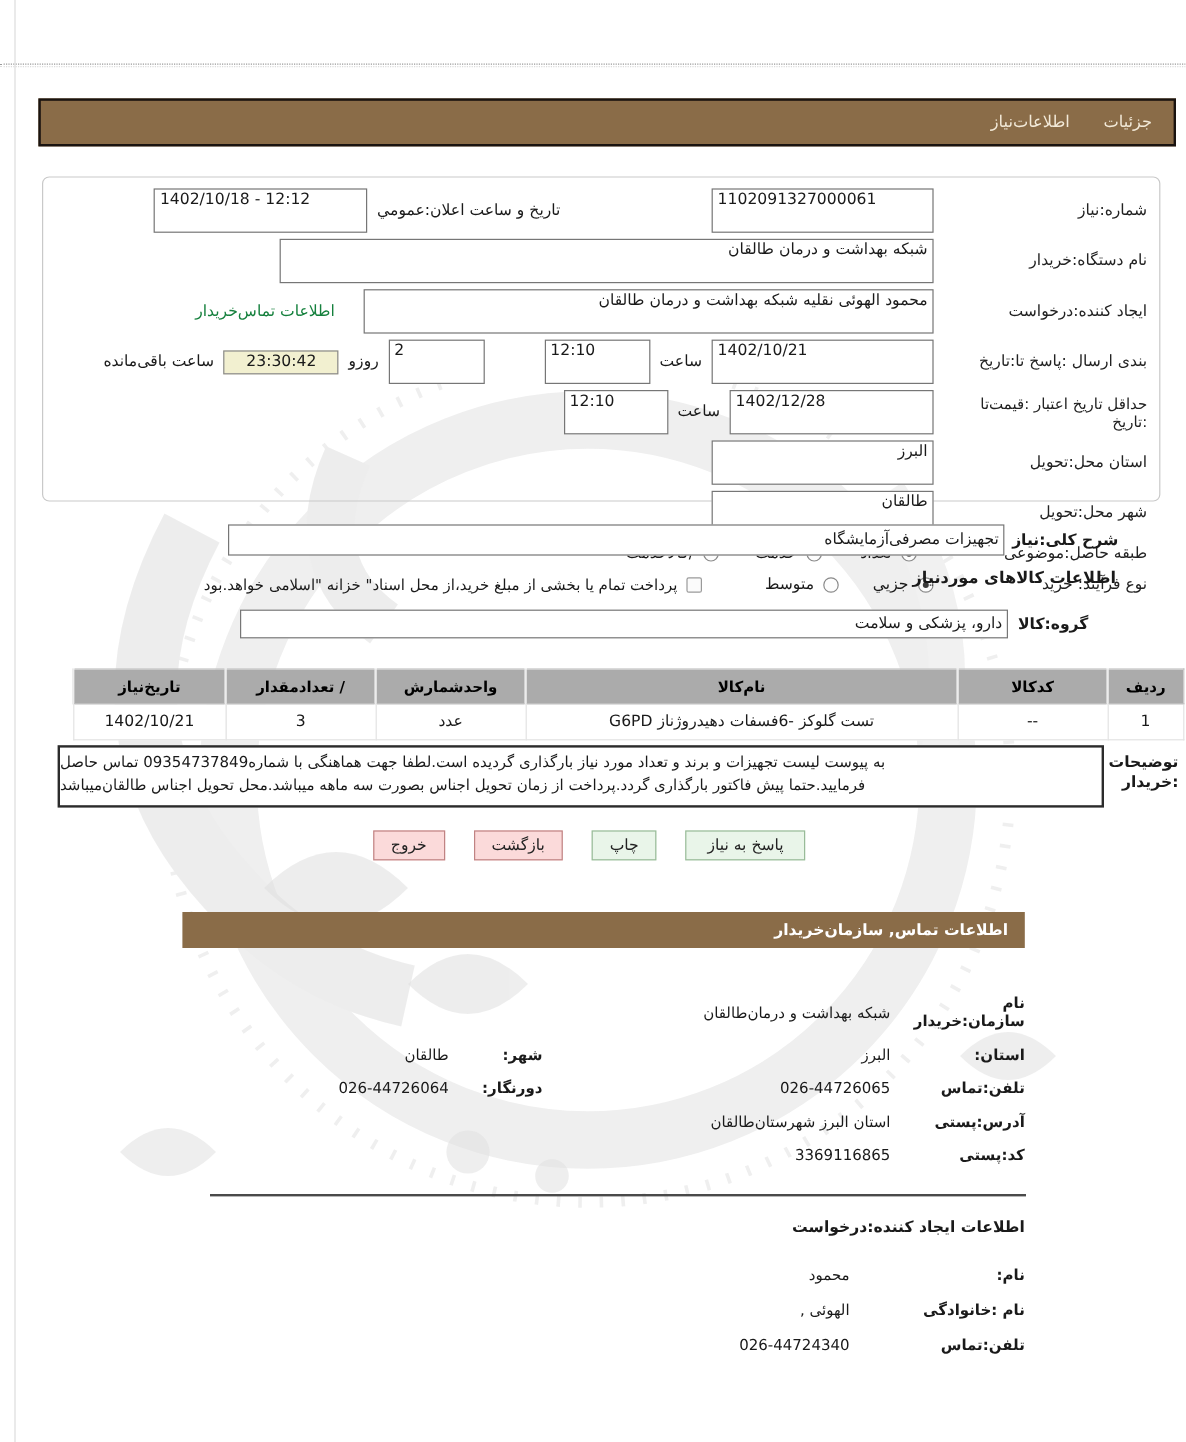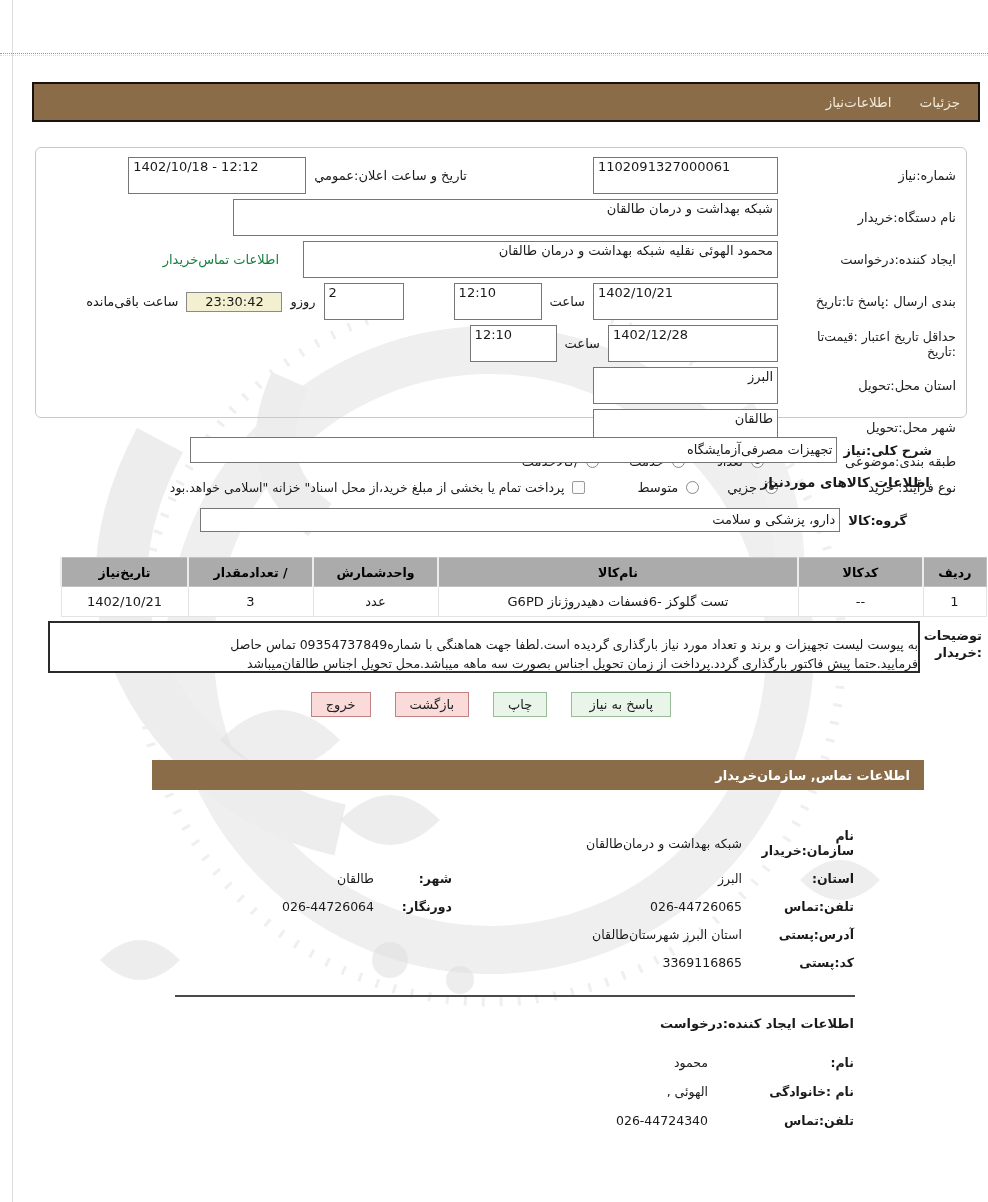--- a/index.html
+++ b/index.html
@@ -62,34 +62,34 @@
   }
   table.items td {
     background:#fff; font-size:13px; text-align:center; height:30px;
     border:1px solid #e3e3e3; padding:0 3px;
   }
   .c0{width:63px}.c1{width:125px}.c2{width:360px}.c3{width:125px}.c4{width:125px}.c5{width:127px}
   
   .remlabel { top:627px; right:6px; width:62px; font-size:13px; font-weight:bold; line-height:17px; text-align:right; }
   .rembox {
     left:48px; top:621px; width:872px; height:52px; border:2px solid #2b2b2b;
-    font-size:12.5px; line-height:19px; text-align:right; padding-top:12px; background:#fff;
+    font-size:12.5px; line-height:19px; text-align:left; padding-top:2px; background:#fff;
   }
   
   .btnrow { left:0; top:692px; width:988px; display:flex; justify-content:center;
     align-items:center; gap:24px; }
   .btn { height:25px; font-size:13px; display:flex; align-items:center; justify-content:center;
     padding:0 14px; border:1px solid; cursor:pointer; white-space:nowrap; }
   .btn.green { background:#e9f5e9; border-color:#98bb98; color:#222; }
   .btn.pink  { background:#fbdada; border-color:#c08383; color:#222; }
   .btn.wide { min-width:200px; margin-left:12px; }
   .btn.respond { min-width:100px; margin-right:6px; }
   
   .sechead {
-    left:152px; top:760px; width:772px; height:30px; background:#8a6c48;
+    left:152px; top:760px; width:702px; height:30px; background:#8a6c48;
     color:#fff; font-weight:bold; font-size:13px; display:flex; align-items:center;
     padding-right:14px;
   }
   .contact { left:152px; top:828px; width:702px; }
   .crow { display:flex; align-items:center; margin-bottom:13px; font-size:12.5px; }
   .clab { width:112px; flex:0 0 auto; font-weight:bold; }
   .cval1 { width:290px; flex:0 0 auto; }
   .clab2 { width:78px; flex:0 0 auto; font-weight:bold; }
   .sep { left:175px; top:995px; width:680px; height:0; border-top:2px solid #4a4a4a; }
   .creator { left:152px; top:1016px; width:702px; }
@@ -176,21 +176,21 @@
       <span class="flabel">استان محل:تحویل</span>
       <span class="inp" style="width:185px">البرز</span>
     </div>
 
     <div class="frow">
       <span class="flabel">شهر محل:تحویل</span>
       <span class="inp" style="width:185px">طالقان</span>
     </div>
 
     <div class="frow">
-      <span class="flabel">طبقه بندی:موضوعی</span>
+      <span class="flabel">طبقه حاصل:موضوعی</span>
       <span class="radio checked" style="margin-right:14px"></span>
       <span class="lbl">تعداد</span>
       <span class="radio" style="margin-right:24px"></span>
       <span class="lbl">خدمت</span>
       <span class="radio" style="margin-right:22px"></span>
       <span class="lbl">/کالاخدمت</span>
     </div>
 
     <div class="frow">
       <span class="flabel">نوع فرآیند: خرید</span>

